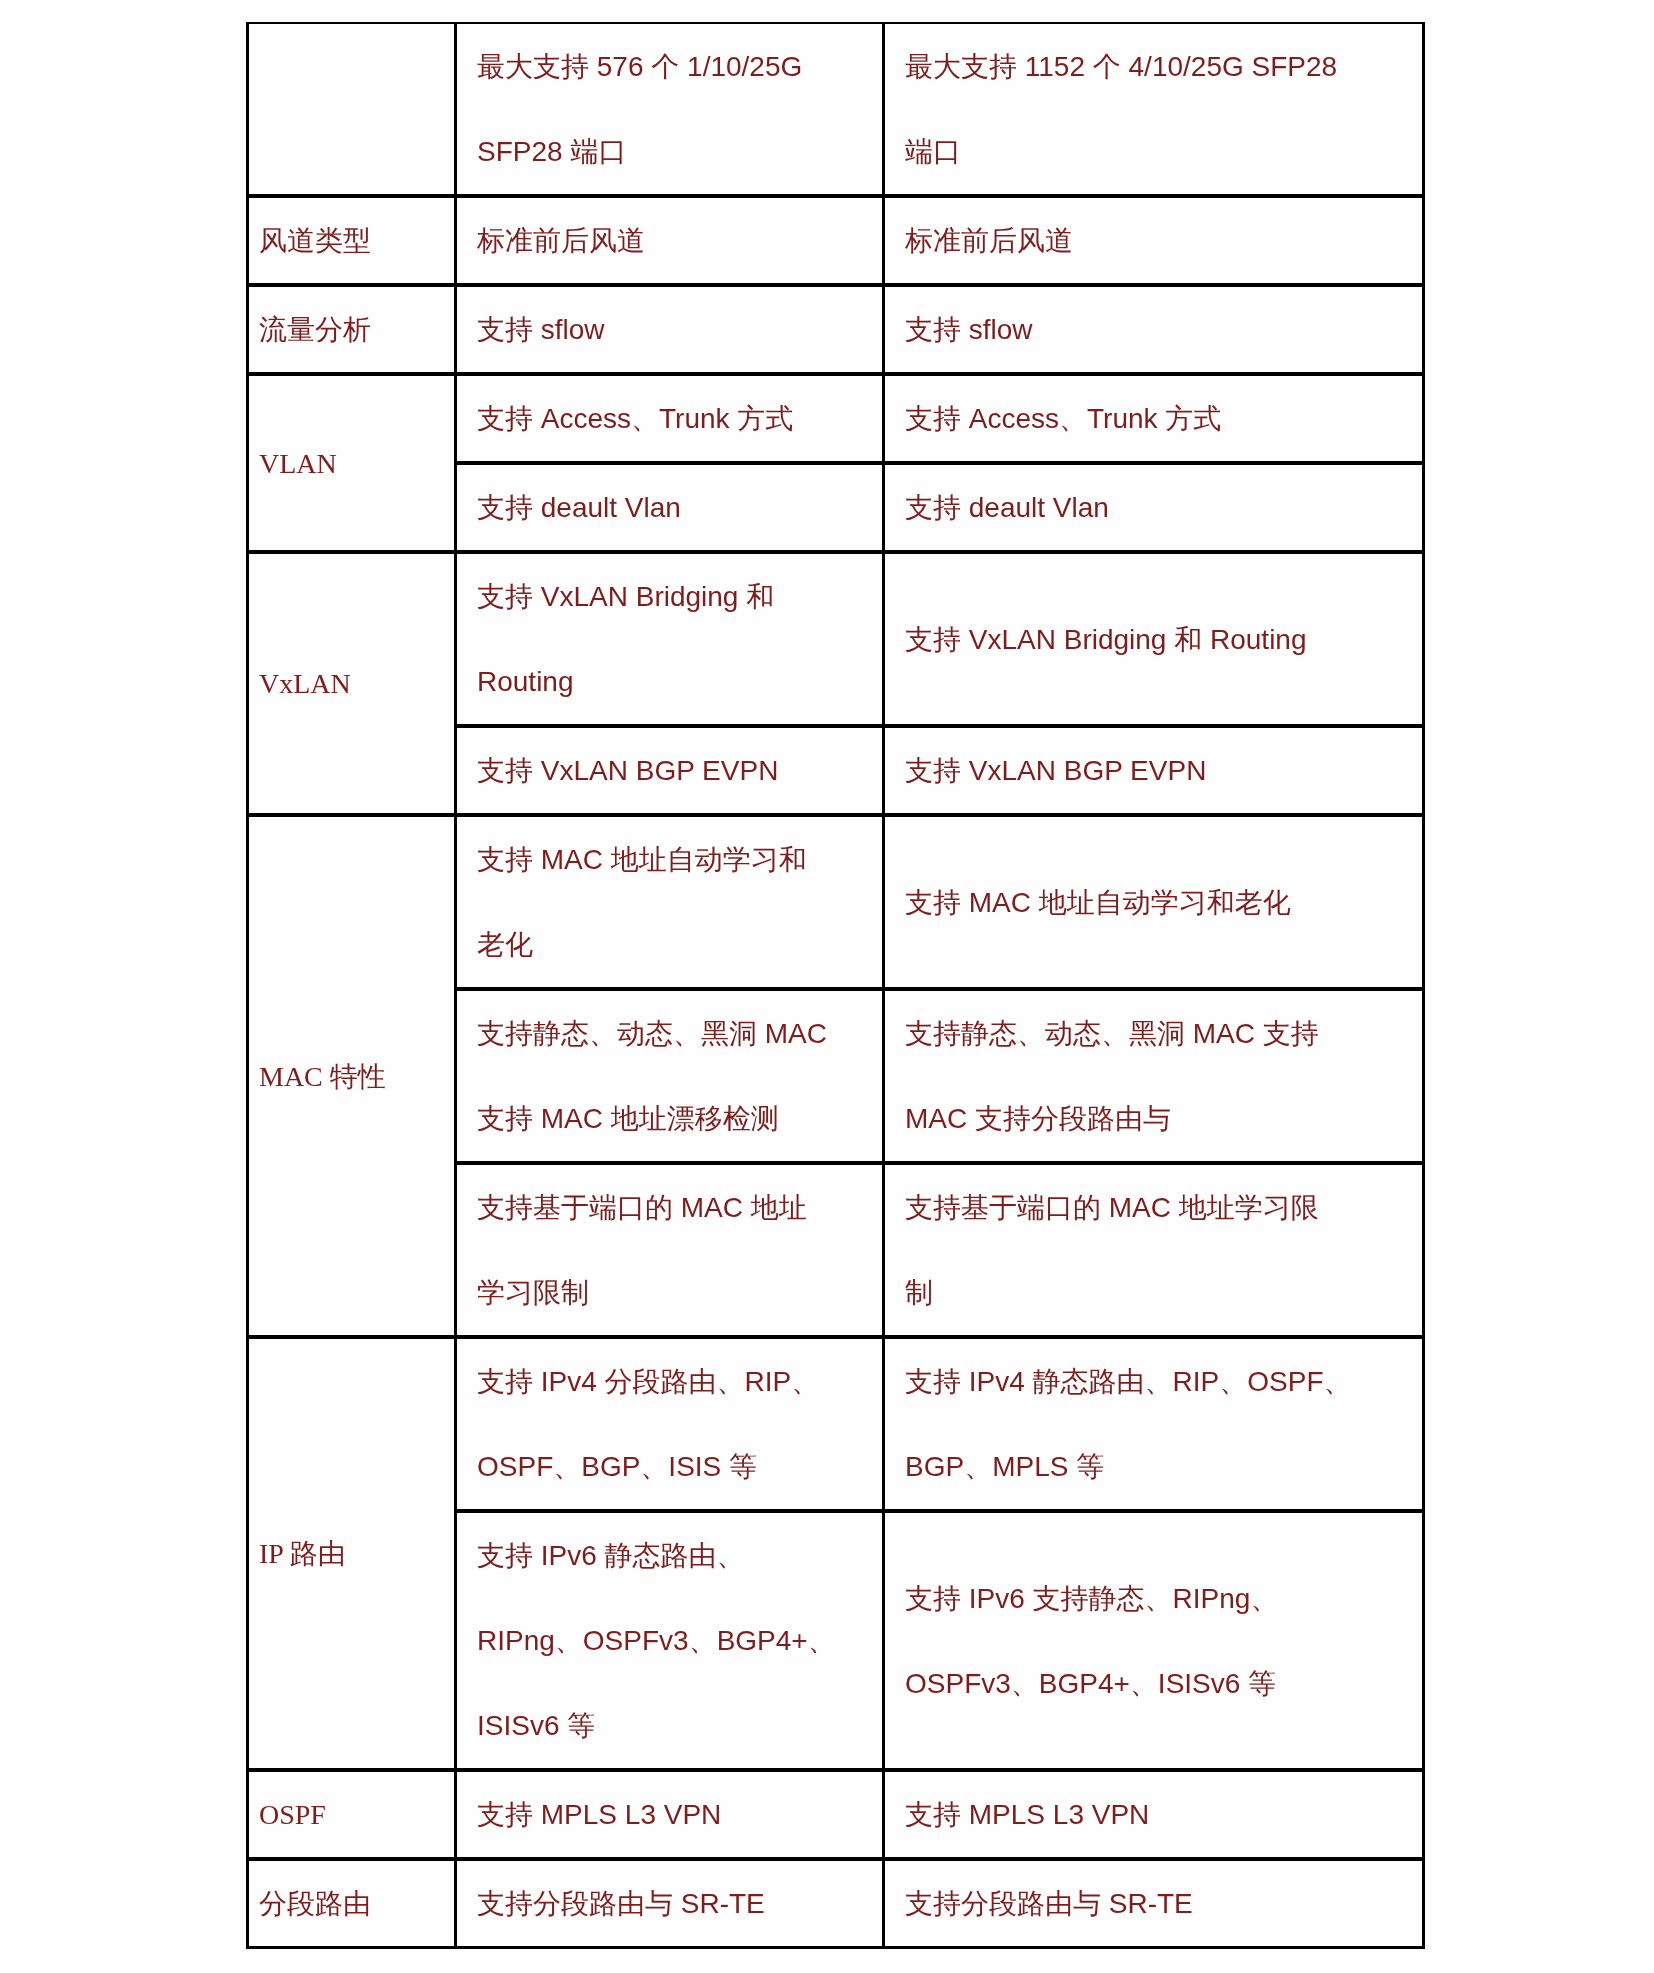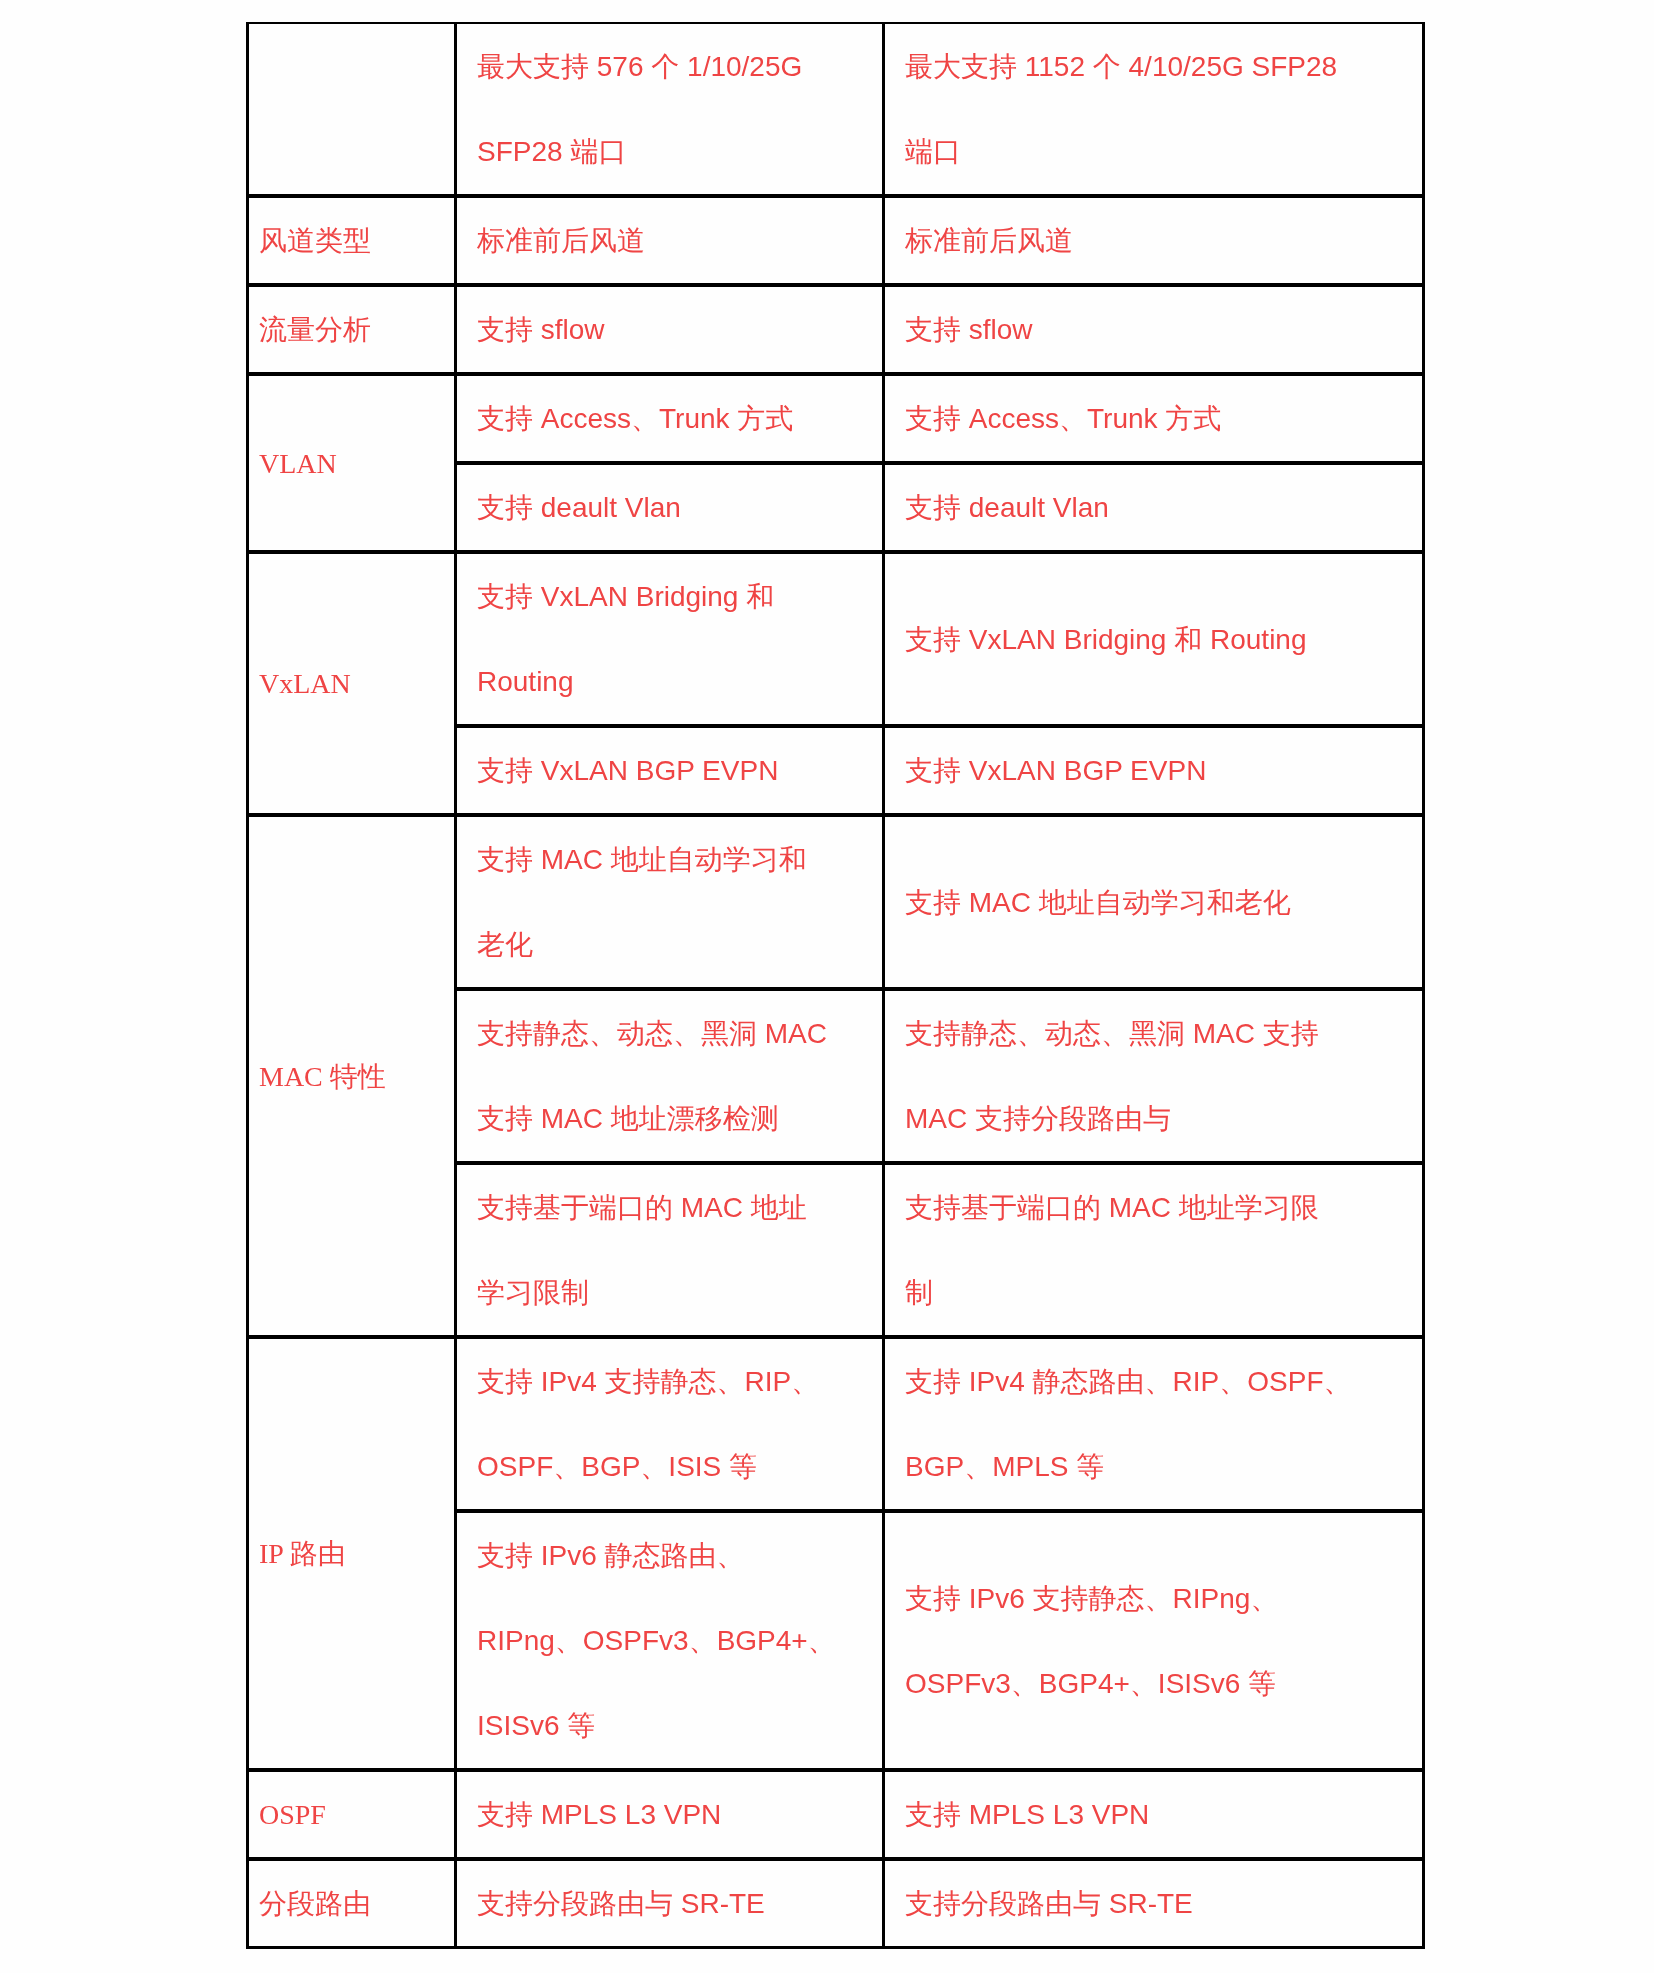--- a/index.html
+++ b/index.html
@@ -30,21 +30,21 @@
   col.c2 { width: 428px; }
   col.c3 { width: 540px; }
   td {
     border: 3px solid #000000;
     border-top-width: 4px;
     border-bottom-width: 4px;
     padding: 0 14px 0 20px;
     vertical-align: middle;
     font-size: 28px;
     line-height: 85px;
-    color: #ef4444;
+    color: #7f1d1d;
     white-space: pre-line;
     text-align: left;
     overflow: hidden;
   }
   td.cat {
     padding-left: 10px;
     font-family: Liberation Serif, serif;
   }
   tr:first-child td { border-top-width: 2px; }
   tr.last td { border-bottom-width: 3px; }
@@ -109,21 +109,21 @@
 MAC 支持分段路由与</td>
       </tr>
       <tr>
         <td class="spec">支持基于端口的 MAC 地址
 学习限制</td>
         <td class="spec">支持基于端口的 MAC 地址学习限
 制</td>
       </tr>
       <tr>
         <td class="cat" rowspan="2">IP 路由</td>
-        <td class="spec">支持 IPv4 支持静态、RIP、
+        <td class="spec">支持 IPv4 分段路由、RIP、
 OSPF、BGP、ISIS 等</td>
         <td class="spec">支持 IPv4 静态路由、RIP、OSPF、
 BGP、MPLS 等</td>
       </tr>
       <tr>
         <td class="spec">支持 IPv6 静态路由、
 RIPng、OSPFv3、BGP4+、
 ISISv6 等</td>
         <td class="spec">支持 IPv6 支持静态、RIPng、
 OSPFv3、BGP4+、ISISv6 等</td>

